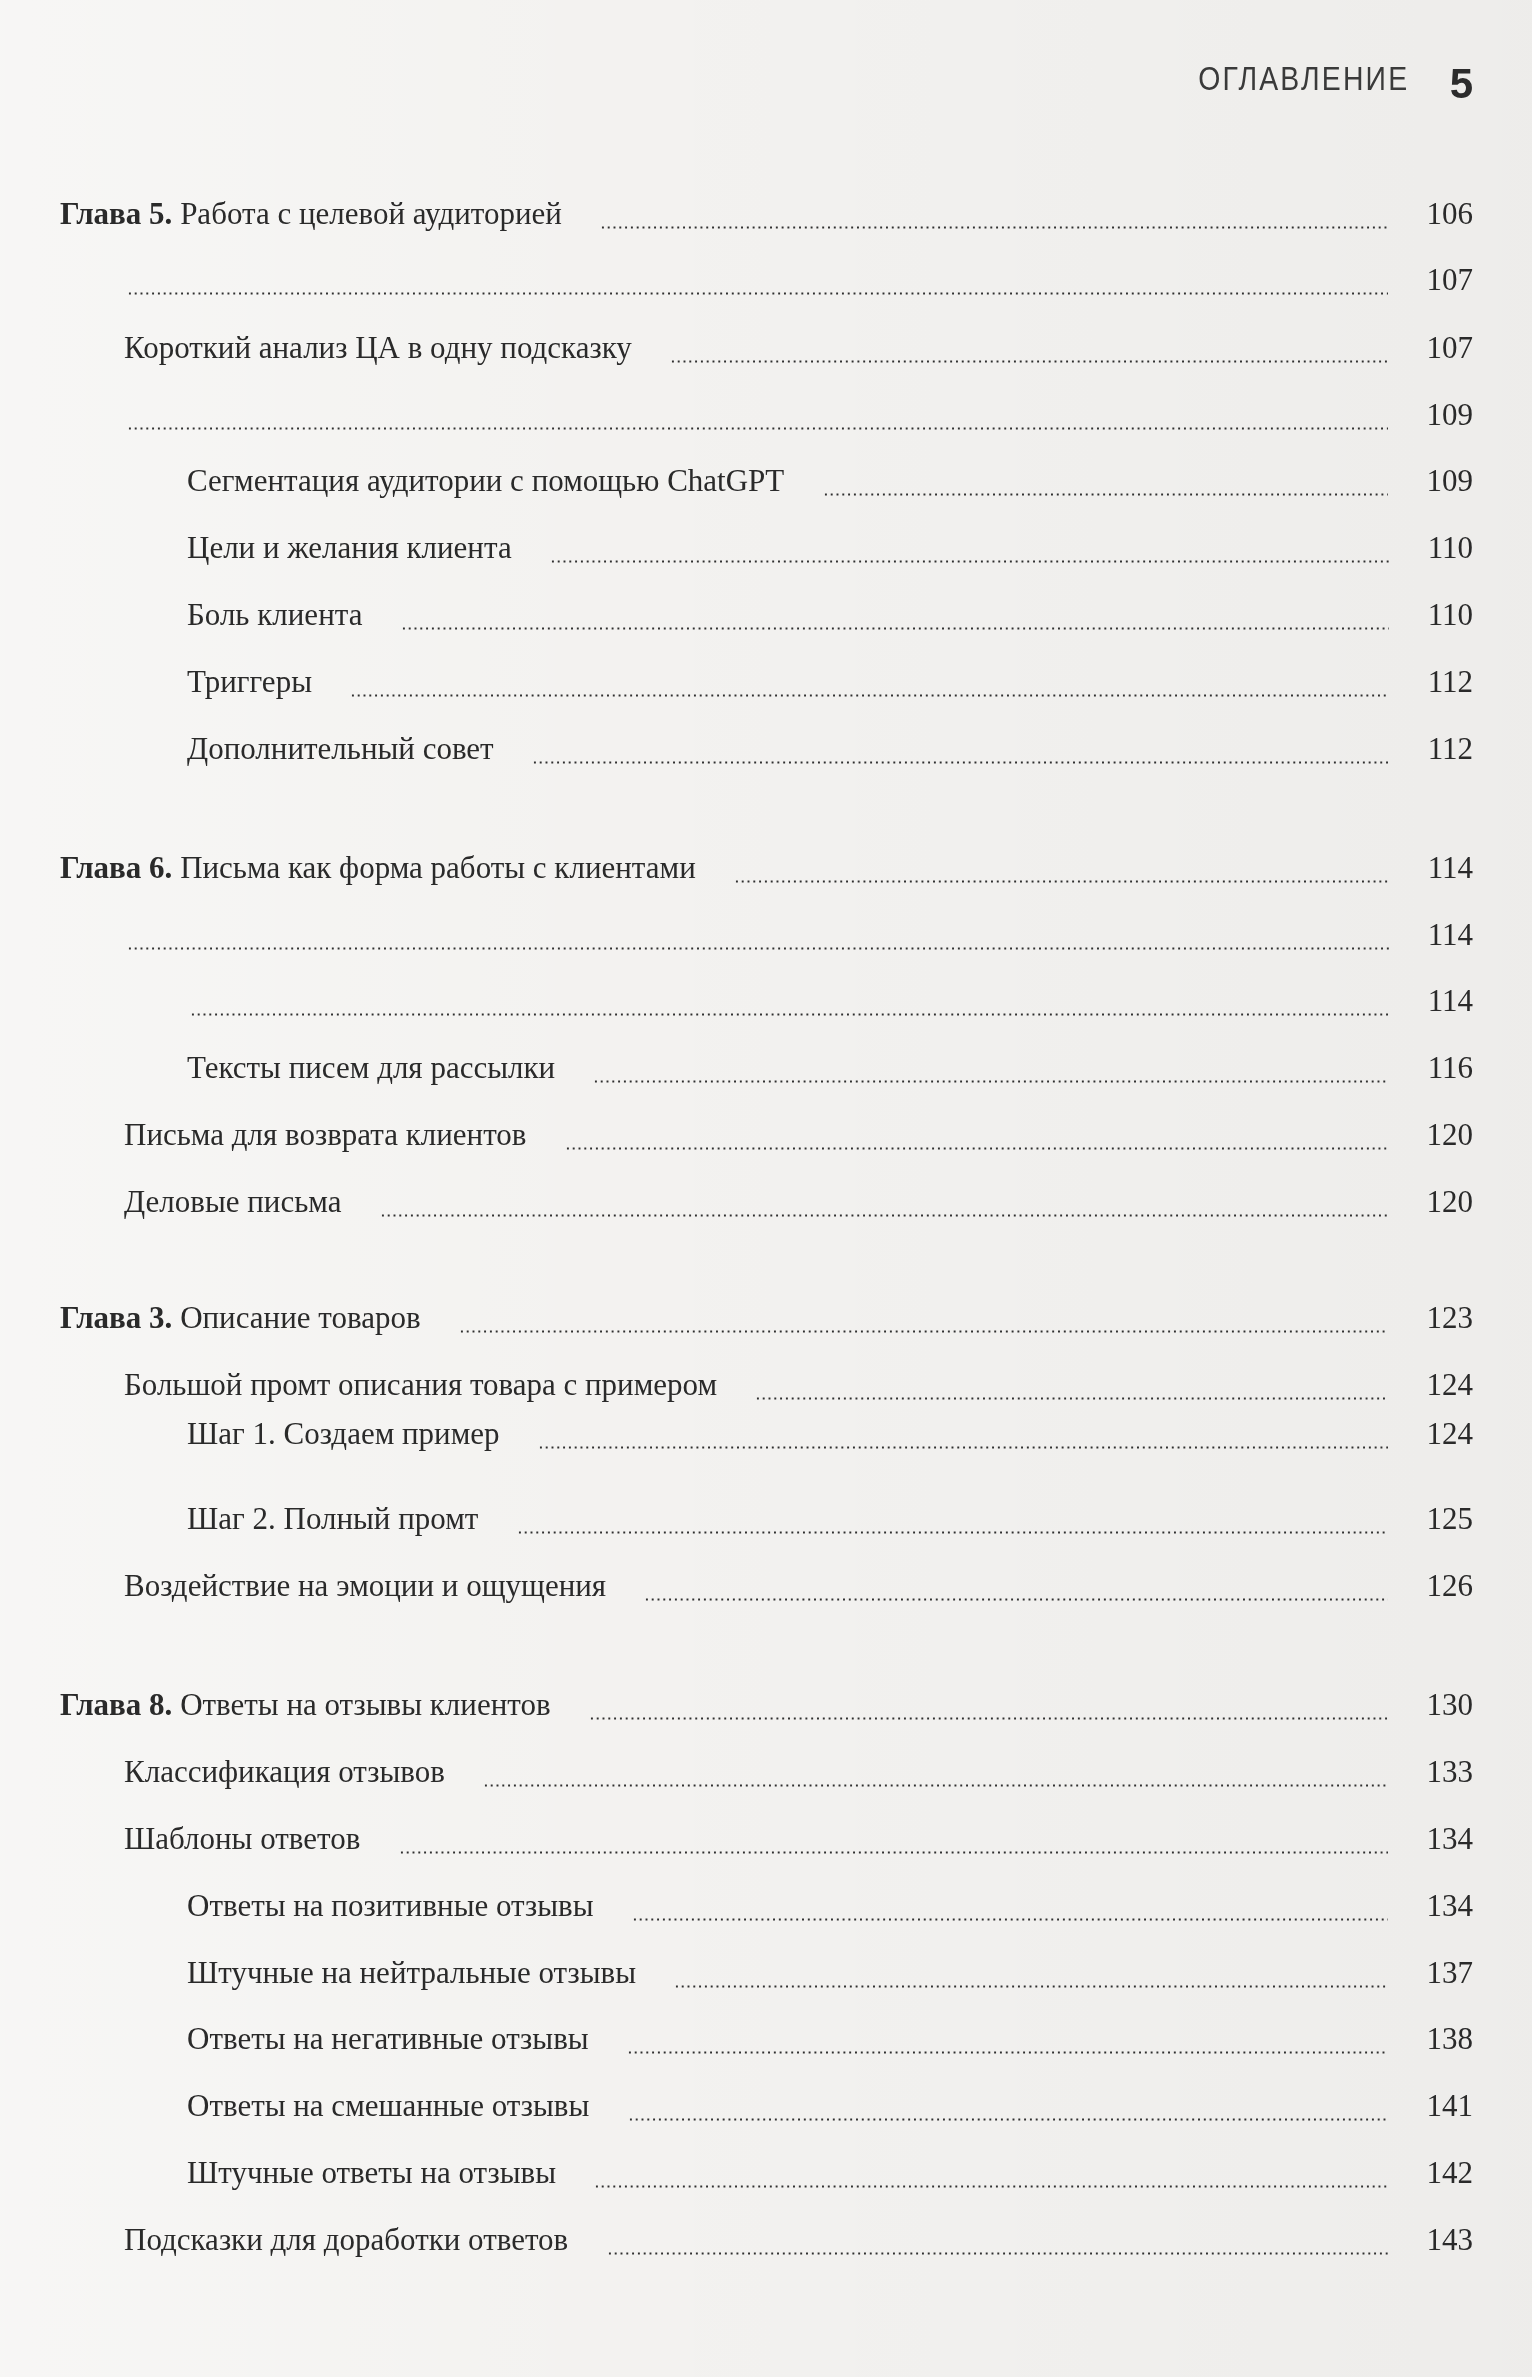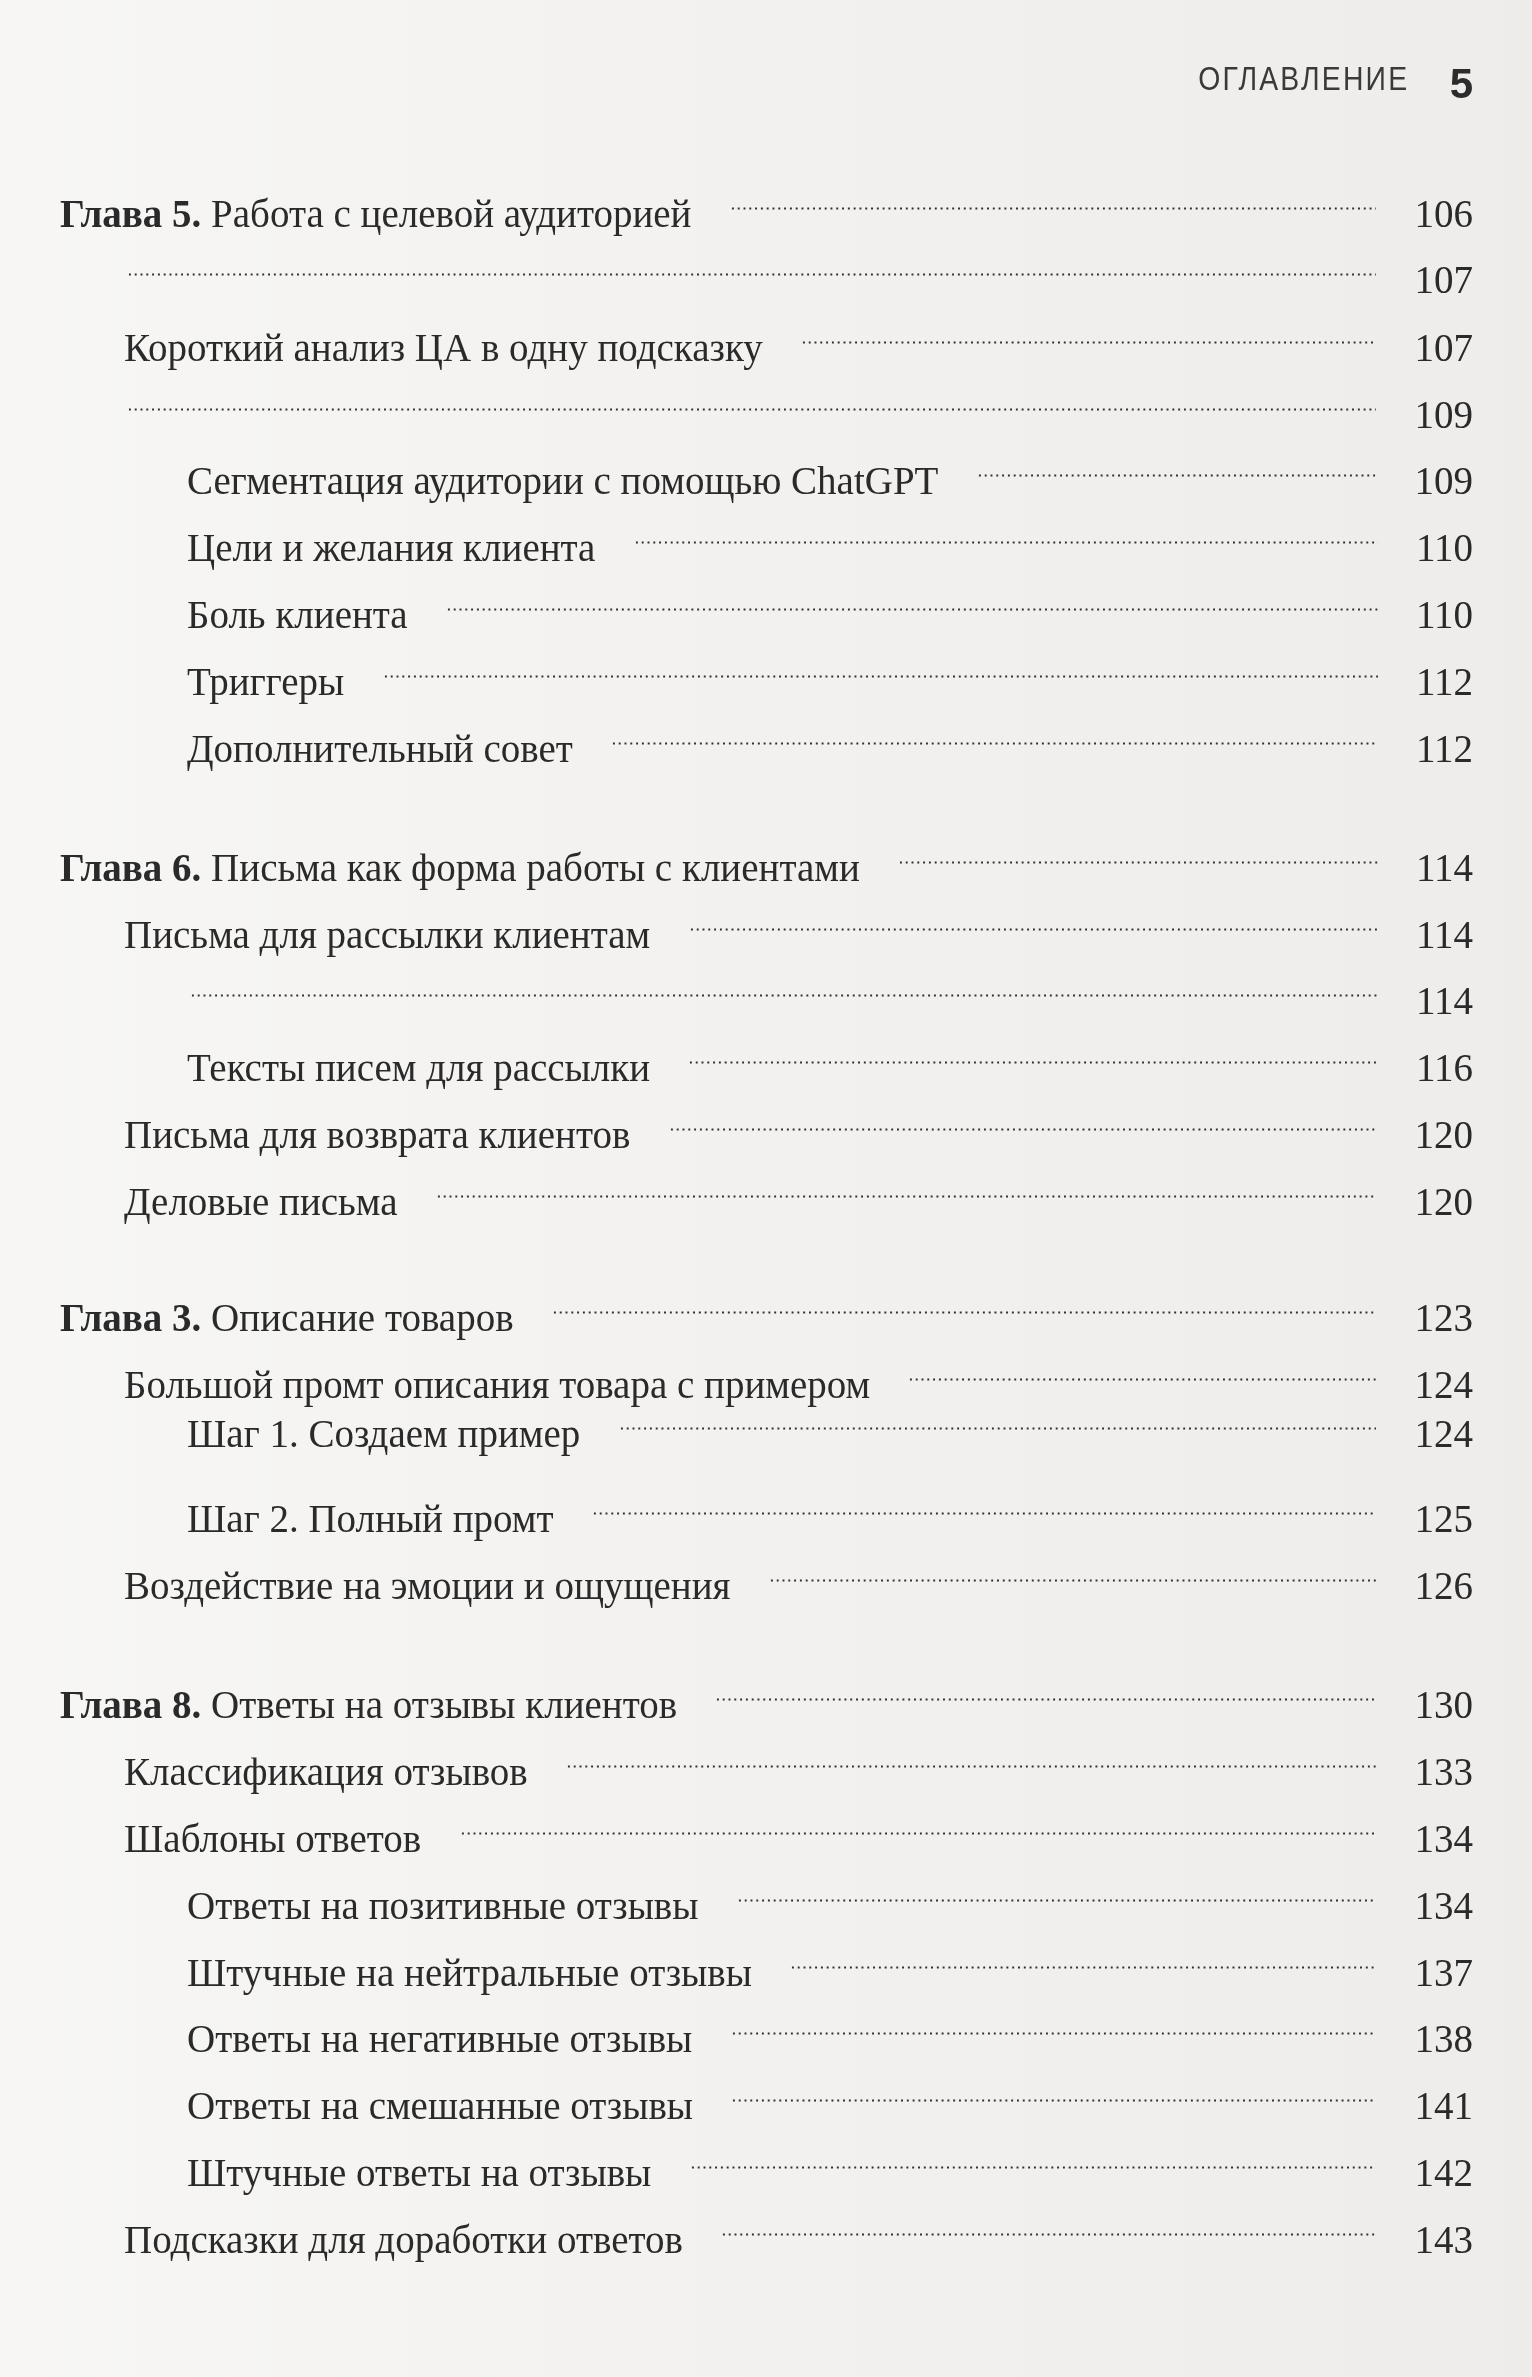--- a/index.html
+++ b/index.html
@@ -20,22 +20,22 @@
     transform: scaleX(0.86); transform-origin: right center;
     margin-right: 40px;
   }
   .page-number {
     font-family: "Liberation Sans", "DejaVu Sans", sans-serif;
     font-size: 42px; font-weight: bold; color: #2c2c2c;
   }
   .toc { position: absolute; left: 0; top: 0; width: 1533px; }
   .entry {
     position: absolute; height: 50px; right: 60px;
-    display: flex; align-items: center;
-    font-size: 39px; line-height: 50px; gap: 35px;
+    display: flex; align-items: flex-end;
+    font-size: 31px; line-height: 50px; gap: 35px;
   }
   .entry .label {
     white-space: nowrap; flex: 0 0 auto;
     transform-origin: left bottom;
   }
   .entry .label b { font-weight: bold; }
   .entry .leader {
     flex: 1 1 auto; margin: 0 3.3px 10px 3.3px;
     height: 3.3px;
     background-image: radial-gradient(circle, #2f2f2f 1.1px, transparent 1.3px);
@@ -107,21 +107,20 @@
     <span class="leader"></span>
     <span class="pg">112</span>
   </div>
 
   <div class="entry lvl0" style="top:843px">
     <span class="label"><b>Глава 6.</b> <span>Письма как форма работы с клиентами</span></span>
     <span class="leader"></span>
     <span class="pg">114</span>
   </div>
   <div class="entry lvl1" style="top:910px">
-    <span class="label">Письма для рассылки клиентам</span>
     <span class="leader"></span>
     <span class="pg">114</span>
   </div>
   <div class="entry lvl2" style="top:976px">
     <span class="leader"></span>
     <span class="pg">114</span>
   </div>
   <div class="entry lvl2" style="top:1043px">
     <span class="label">Тексты писем для рассылки</span>
     <span class="leader"></span>

